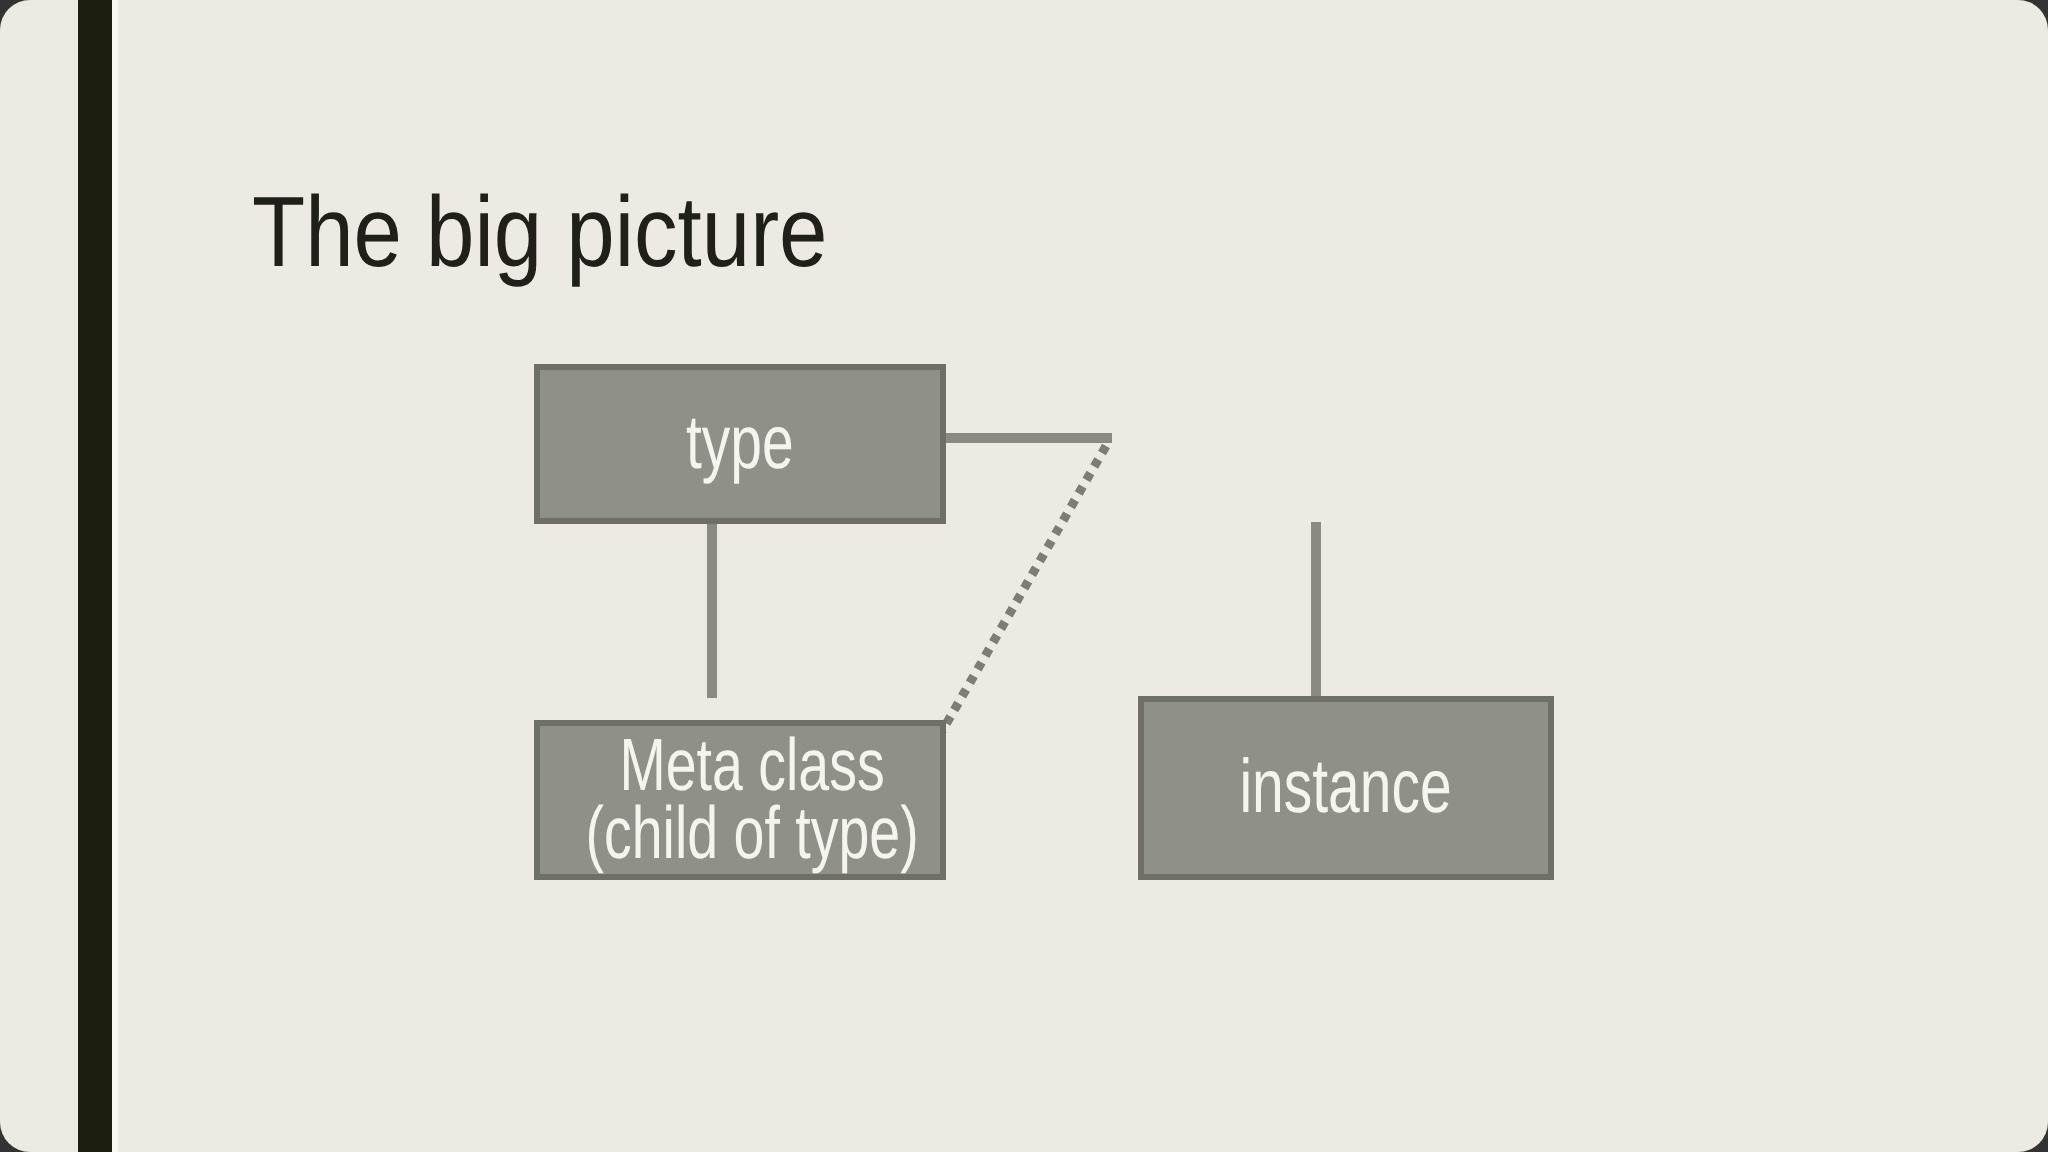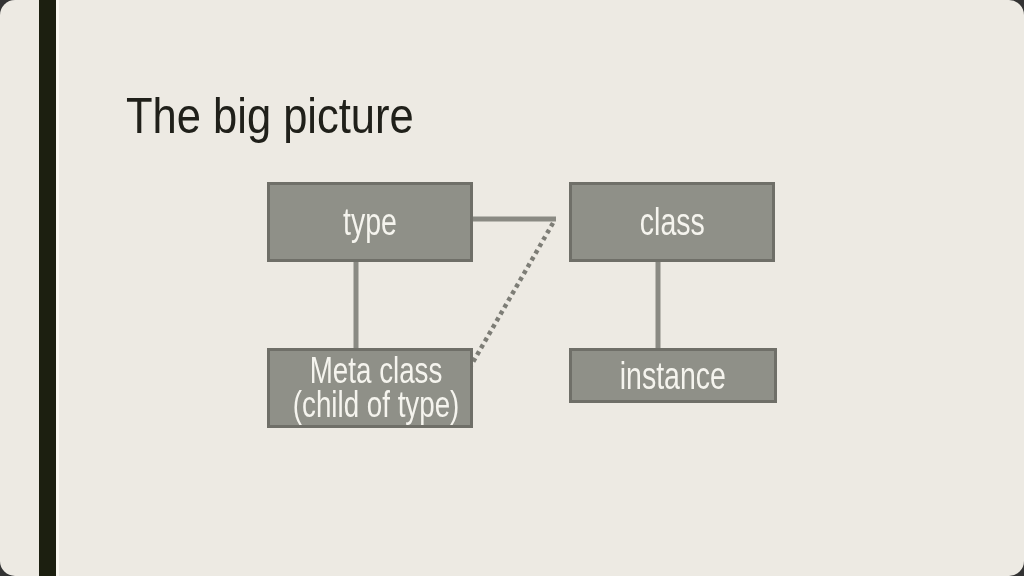--- a/index.html
+++ b/index.html
@@ -81,22 +81,22 @@
   .node-label {
     transform: scaleX(0.75);
     transform-origin: center center;
     white-space: nowrap;
     text-align: center;
     line-height: 40px;
   }
   .node-label.two-line { line-height: 34px; font-size: 37px; }
   .node-type     { left: 253px; top: 182px; }
   .node-class    { left: 555px; top: 182px; }
-  .node-meta     { left: 253px; top: 348px; padding-left: 12px; }
-  .node-instance { left: 555px; top: 348px; width: 208px; height: 55px; }
+  .node-meta     { left: 253px; top: 360px; padding-left: 12px; }
+  .node-instance { left: 555px; top: 348px; width: 208px; height: 92px; }
 </style>
 </head>
 <body>
 
 <div class="slide">
 
   <div class="accent-bar"></div>
 
   <h1 class="slide-title">The big picture</h1>
 
@@ -104,23 +104,20 @@
     <line class="conn" x1="458" y1="219" x2="556" y2="219"></line>
     <line class="conn" x1="356" y1="261" x2="356" y2="349"></line>
     <line class="conn" x1="658" y1="261" x2="658" y2="349"></line>
     <line class="conn dashed" x1="553" y1="223" x2="461" y2="383"></line>
   </svg>
 
   <div class="node node-type">
     <span class="node-label">type</span>
   </div>
 
-  <div class="node node-class">
-    <span class="node-label">class</span>
-  </div>
 
   <div class="node node-meta">
     <span class="node-label two-line">
       <span>Meta class</span><br>
       <span>(child of type)</span>
     </span>
   </div>
 
   <div class="node node-instance">
     <span class="node-label">instance</span>

